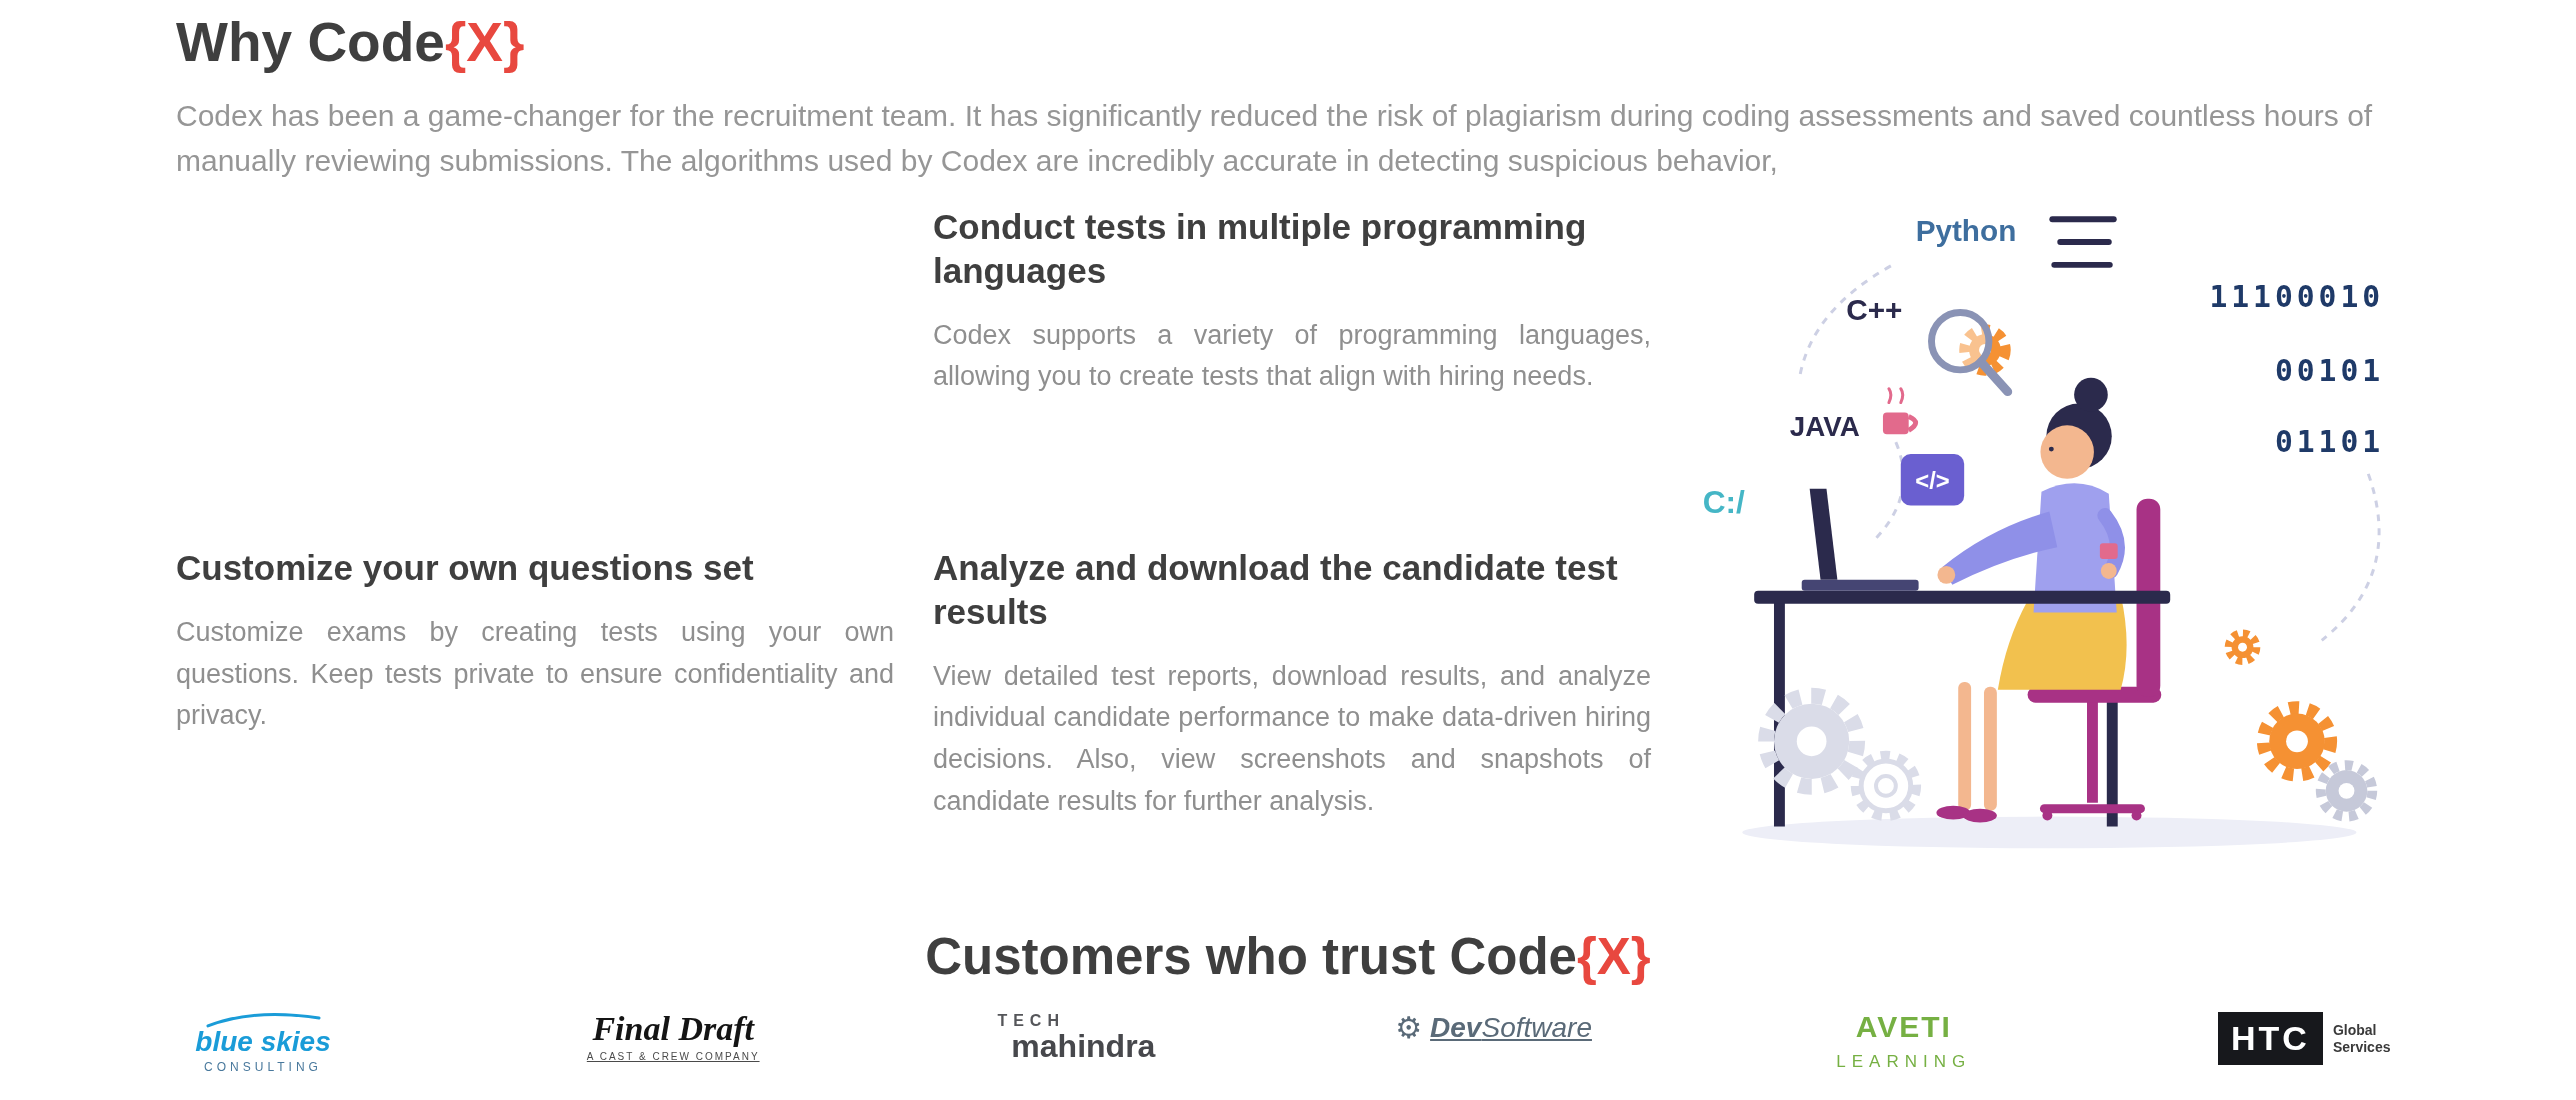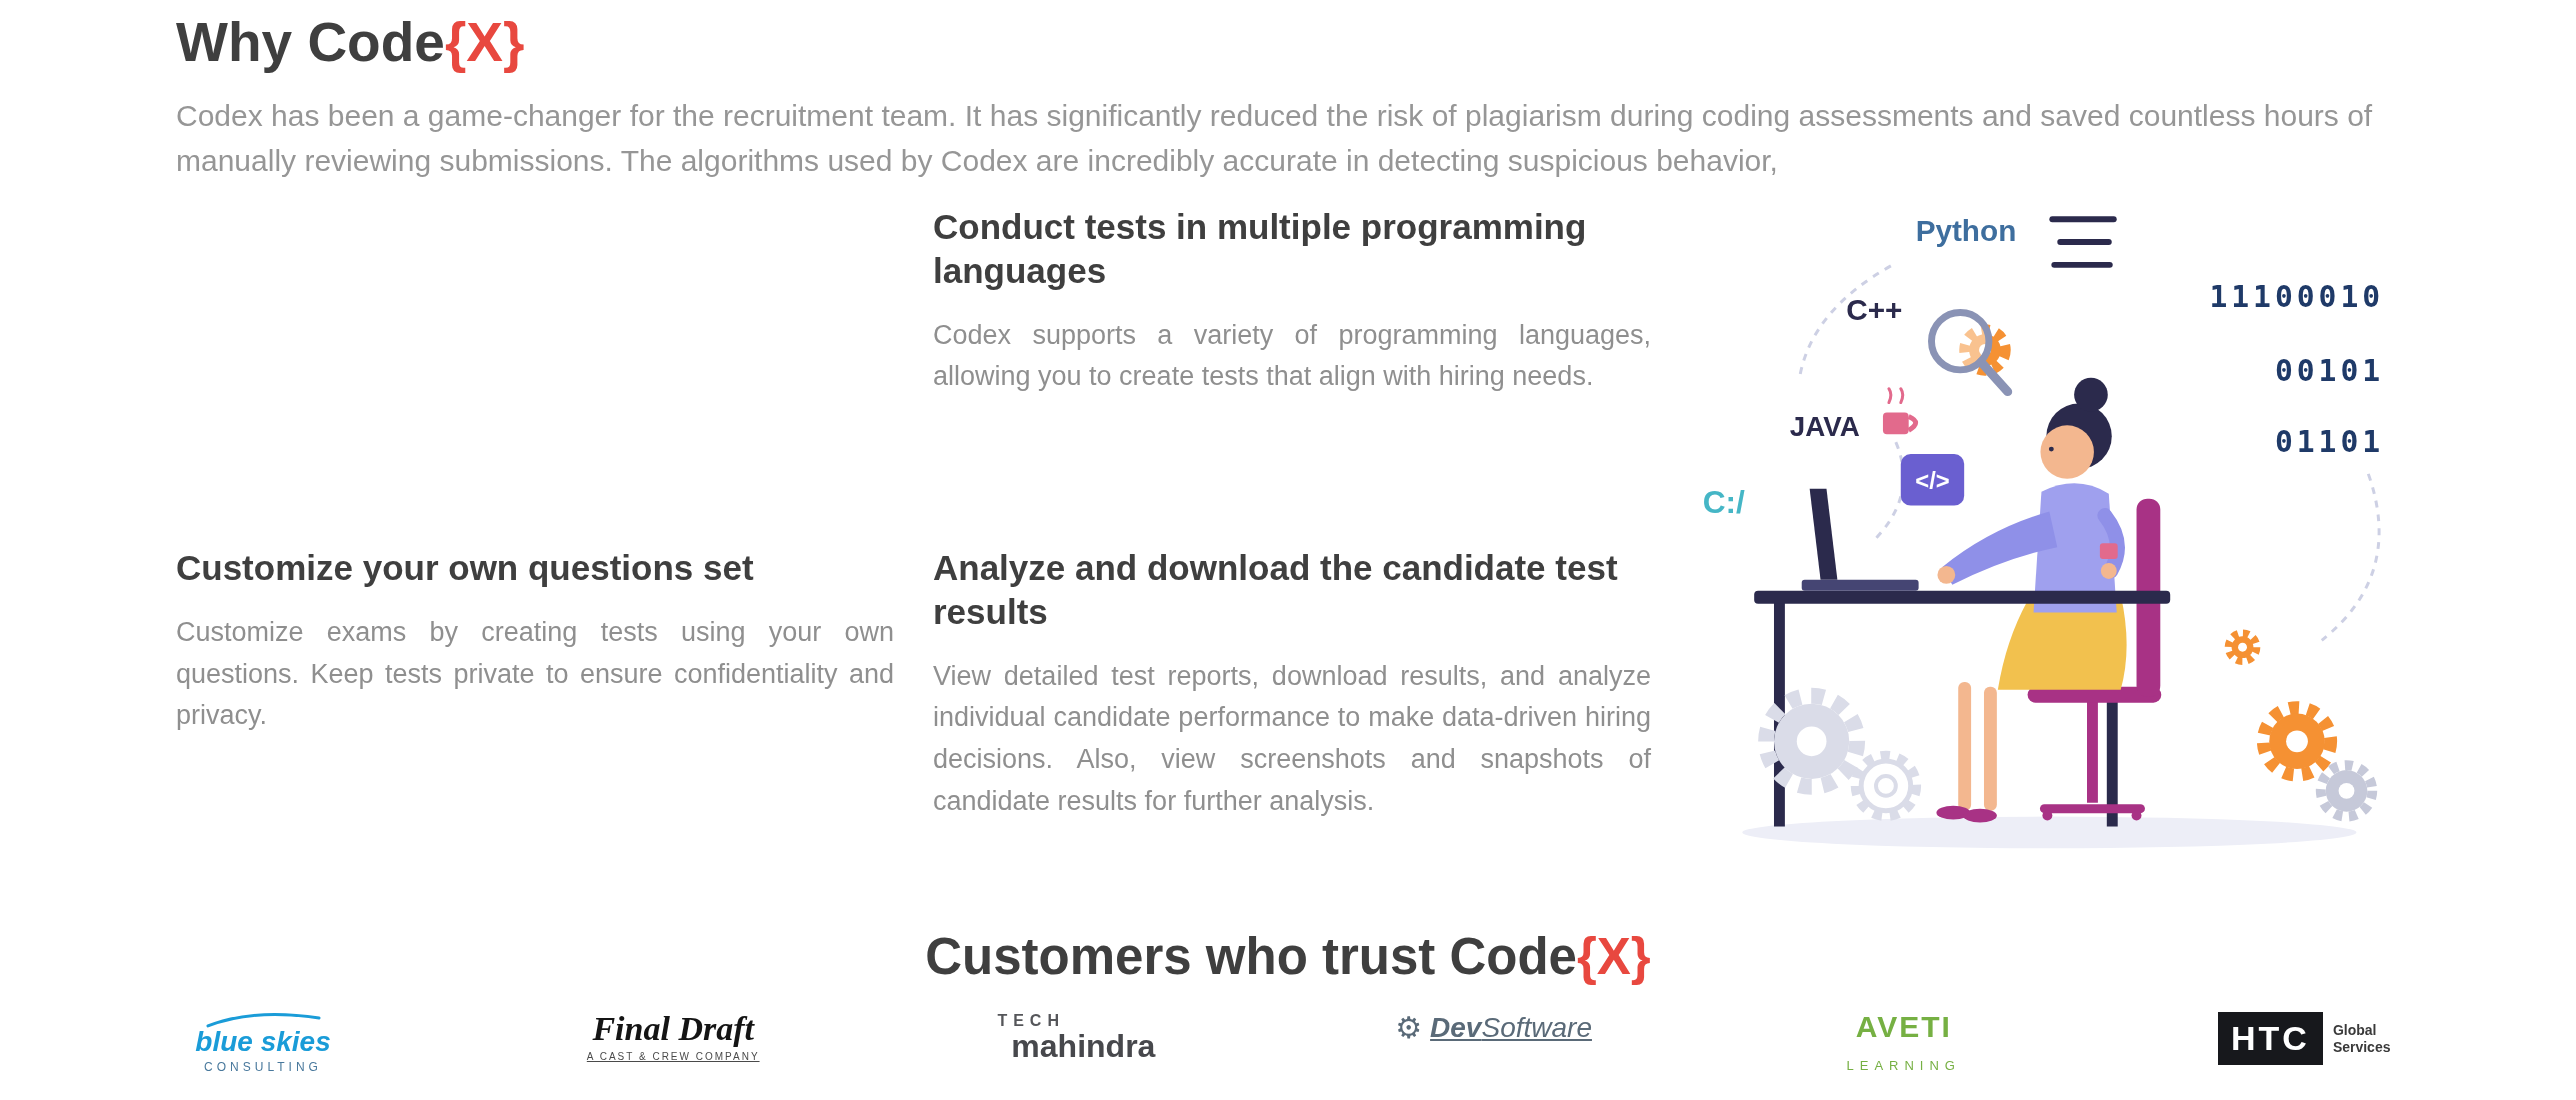--- a/index.html
+++ b/index.html
@@ -57,21 +57,21 @@
   .tm-top    { font-size:16px; letter-spacing:6px; color:#55565a; font-weight:600; align-self:flex-start; margin-left:28px; }
   .tm-bottom { font-size:32px; font-weight:700; color:#47484c; line-height:1.05; }
 
   .dev-row { display:flex; align-items:center; gap:8px; color:#5a6a78; }
   .dev-gear { font-size:30px; line-height:1; }
   .dev-text { font-size:28px; font-style:italic;text-decoration:underline; }
   .dev-text .dev-a { font-weight:700; }
   .dev-text .dev-b { font-weight:400; }
 
   .av-name { color:#76b043; font-weight:700; font-size:30px; letter-spacing:2px; line-height:1; }
-  .av-sub  { color:#76b043; font-size:13px; letter-spacing:6px; margin-top:16px; }
+  .av-sub  { color:#76b043; font-size:17px; letter-spacing:6px; margin-top:10px; }
 
   .htc { flex-direction:row; gap:10px; align-items:center; }
   .htc-box { background:#17181c; color:#fff; font-size:34px; font-weight:800; letter-spacing:3px; padding:7px 13px; }
   .htc-sub { font-size:14px; font-weight:600; color:#3a3a3a; width:77px; line-height:1.15; }
 
   svg text { font-family:"Liberation Sans", sans-serif; }
   svg text.mono { font-family:"DejaVu Sans Mono", monospace; }
 </style>
 </head>
 <body>

